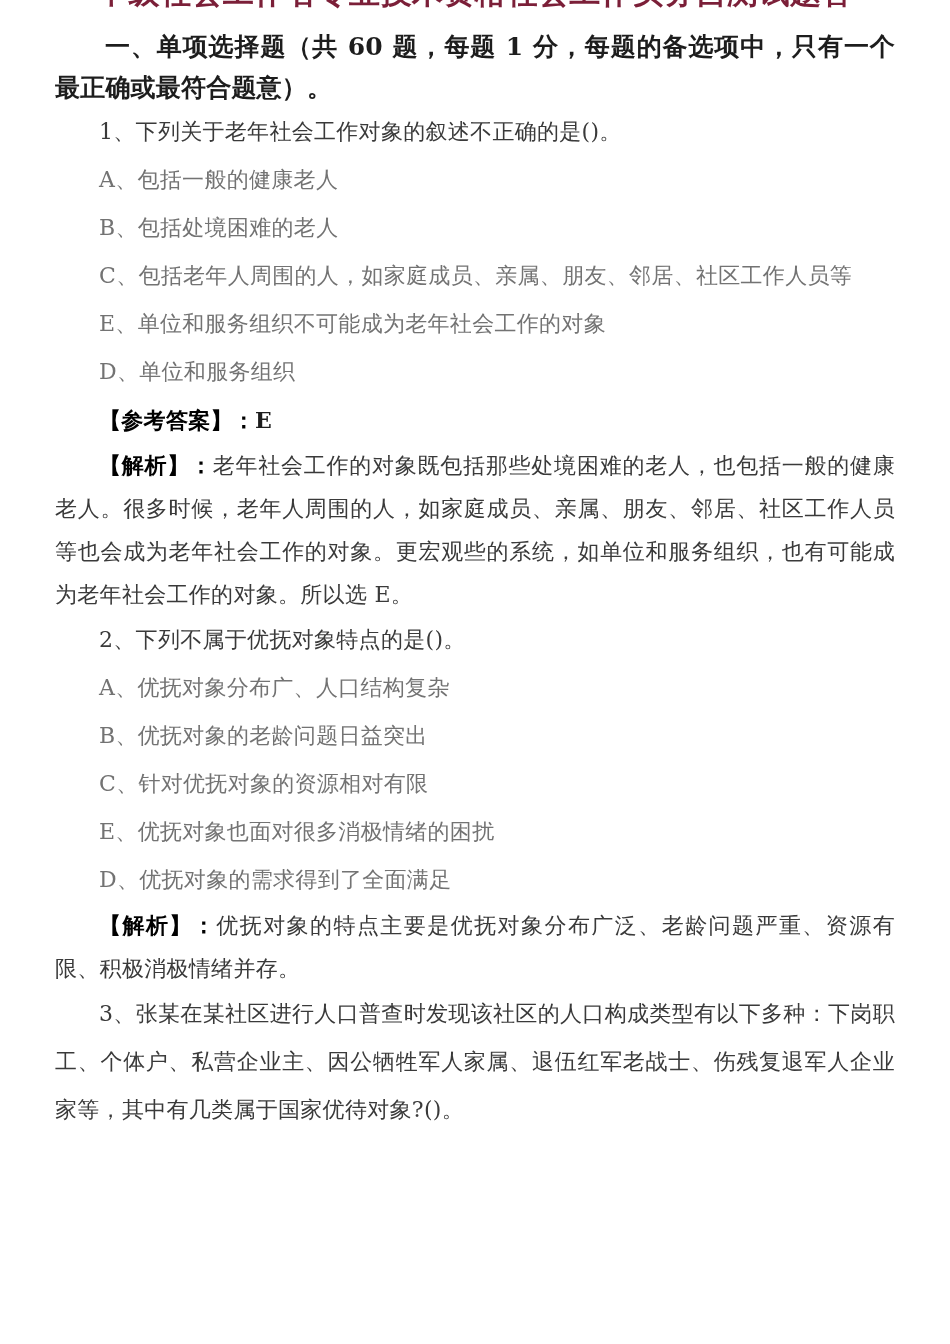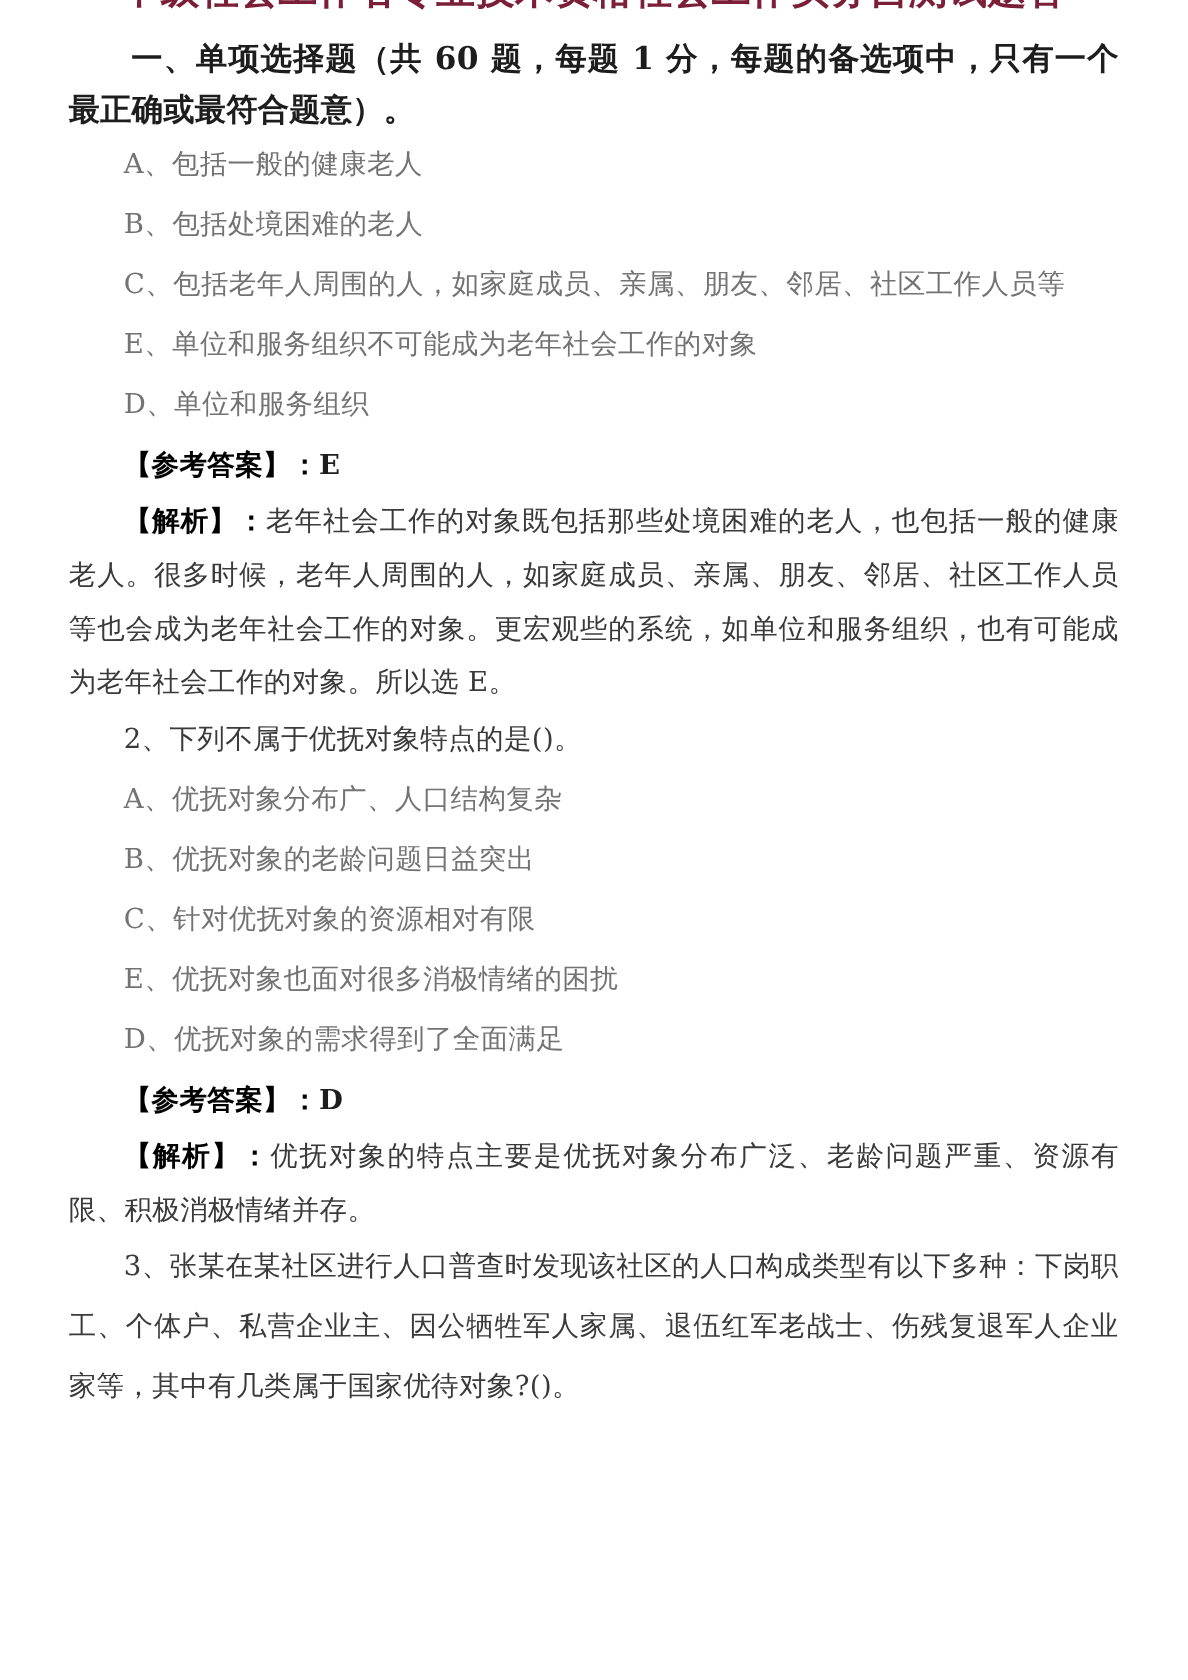--- a/index.html
+++ b/index.html
@@ -126,32 +126,32 @@
 <div class="page">
 
   <div class="title-block">
     <div class="title-line-1">
         <span>中级社会工作者专业技术资格社会工作实务自测试题答</span>
       </div>
   </div>
 
   <p class="section-head">一、单项选择题（共 60 题，每题 1 分，每题的备选项中，只有一个最正确或最符合题意）。</p>
 
+  <p class="para">1、下列关于老年社会工作对象的叙述不正确的是()。</p>
   <p class="option">A、包括一般的健康老人</p>
   <p class="option">B、包括处境困难的老人</p>
   <p class="option">C、包括老年人周围的人，如家庭成员、亲属、朋友、邻居、社区工作人员等</p>
   <p class="option">E、单位和服务组织不可能成为老年社会工作的对象</p>
   <p class="option">D、单位和服务组织</p>
   <p class="answer"><span class="lbl-bold">【参考答案】：</span><span>E</span></p>
   <p class="explain"><span class="lbl-bold">【解析】：</span><span>老年社会工作的对象既包括那些处境困难的老人，也包括一般的健康老人。很多时候，老年人周围的人，如家庭成员、亲属、朋友、邻居、社区工作人员等也会成为老年社会工作的对象。更宏观些的系统，如单位和服务组织，也有可能成为老年社会工作的对象。所以选 E。</span></p>
 
   <p class="para">2、下列不属于优抚对象特点的是()。</p>
   <p class="option">A、优抚对象分布广、人口结构复杂</p>
   <p class="option">B、优抚对象的老龄问题日益突出</p>
   <p class="option">C、针对优抚对象的资源相对有限</p>
   <p class="option">E、优抚对象也面对很多消极情绪的困扰</p>
   <p class="option">D、优抚对象的需求得到了全面满足</p>
-  <p class="answer"><span class="lbl-bold">【参考答案】：</span><span>D</span></p>
   <p class="explain"><span class="lbl-bold">【解析】：</span><span>优抚对象的特点主要是优抚对象分布广泛、老龄问题严重、资源有限、积极消极情绪并存。</span></p>
 
   <p class="para q3">3、张某在某社区进行人口普查时发现该社区的人口构成类型有以下多种：下岗职工、个体户、私营企业主、因公牺牲军人家属、退伍红军老战士、伤残复退军人企业家等，其中有几类属于国家优待对象?()。</p>
 
 </div>
 
 </body></html>

